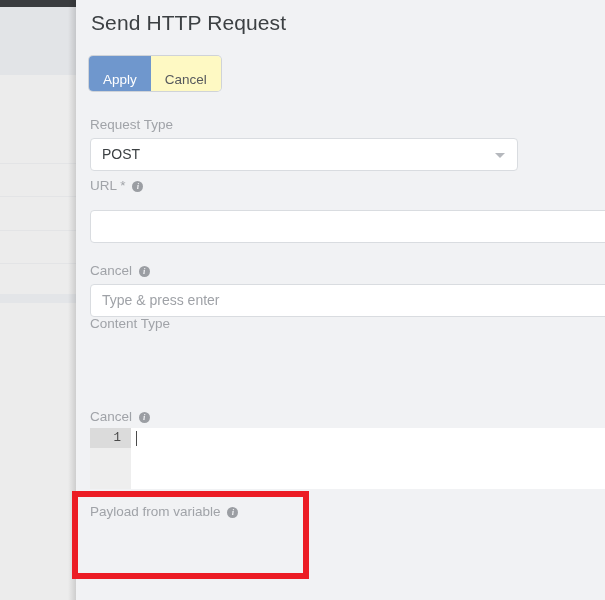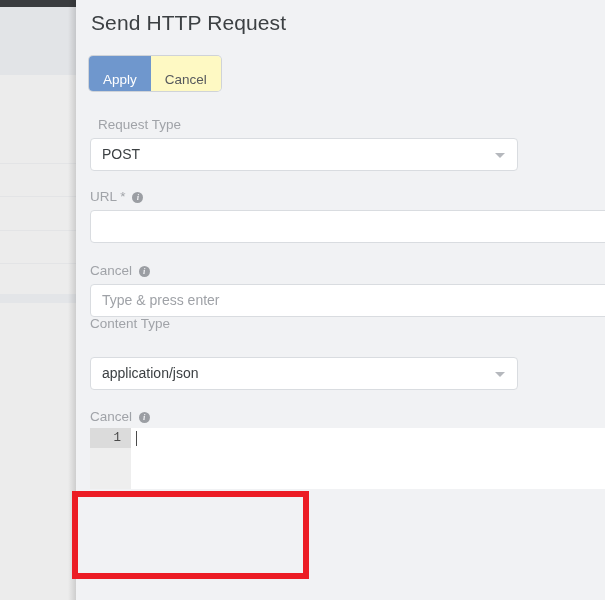--- a/index.html
+++ b/index.html
@@ -235,63 +235,63 @@
 
   <div class="panel">
 
     <div class="panel-title">Send HTTP Request</div>
 
     <div class="btn-group">
       <button class="btn btn-apply">Apply</button>
       <button class="btn btn-cancel">Cancel</button>
     </div>
 
-    <div class="field-label" style="left:22px; top:117px">
+    <div class="field-label" style="left:14px; top:117px">
       <span>Request Type</span>
     </div>
     <div class="input-box" style="left:14px; top:138px; width:428px">
       <span class="input-text">POST</span>
       <span class="caret-down"></span>
     </div>
 
-    <div class="field-label" style="left:14px; top:189px">
+    <div class="field-label" style="left:14px; top:178px">
       <span>URL</span>
       <span class="req-star">*</span>
       <span class="info-icon">i</span>
     </div>
     <div class="input-box" style="left:14px; top:210px; width:540px">
       <span class="input-text"></span>
     </div>
 
     <div class="field-label" style="left:14px; top:263px">
       <span>Cancel</span>
       <span class="info-icon">i</span>
     </div>
     <div class="input-box" style="left:14px; top:284px; width:540px">
       <span class="input-text placeholder">Type &amp; press enter</span>
     </div>
 
     <div class="field-label" style="left:14px; top:316px">
       <span>Content Type</span>
-    </div>
-    <div class="input-box" style="left:14px; top:357px; width:428px">
-      <span class="input-text">application/json</span>
-      <span class="caret-down"></span>
     </div>
 
     <div class="field-label" style="left:14px; top:409px">
       <span>Cancel</span>
       <span class="info-icon">i</span>
     </div>
     <div class="editor" style="left:14px; top:428px; width:540px; height:61px">
       <div class="editor-gutter">
         <div class="editor-gutter-active"></div>
         <div class="editor-lineno">1</div>
       </div>
       <div class="editor-cursor"></div>
     </div>
 
+    <div class="field-label" style="left:14px; top:504px">
+      <span>Payload from variable</span>
+      <span class="info-icon">i</span>
+    </div>
 
   </div>
 
   <div class="annot-box" style="left:72px; top:491px; width:237px; height:88px;"></div>
 
 </div>
 
 </body></html>

